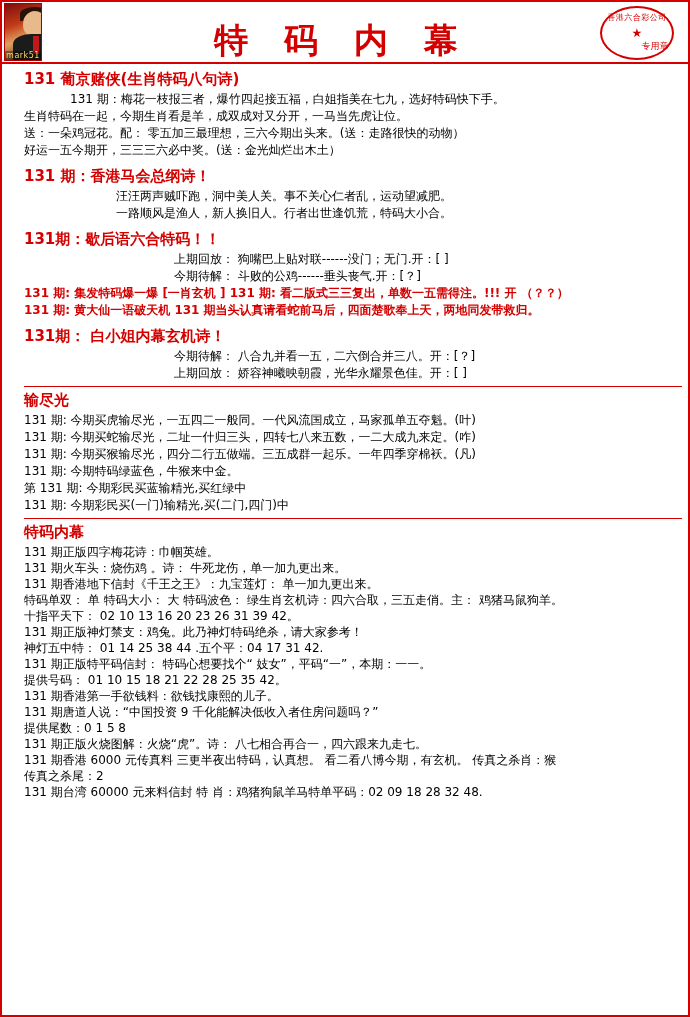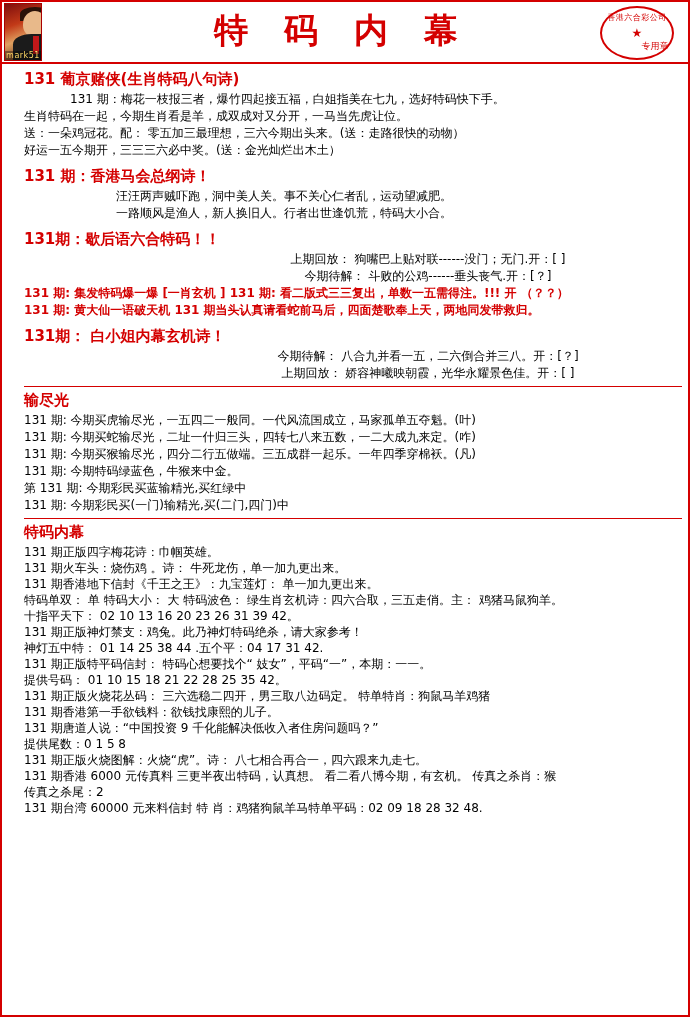--- a/index.html
+++ b/index.html
@@ -83,21 +83,21 @@
     width: 100%;
     text-align: center;
     font-size: 8px;
     color: #ffd966;
     background: rgba(0,0,0,0.35);
     letter-spacing: 0.5px;
   }
   .main-title {
     position: absolute;
     left: 150px;
-    top: 6px;
+    top: 16px;
     width: 380px;
     text-align: center;
     font-family: "DejaVu Serif", "Liberation Serif", serif;
     font-size: 34px;
     font-weight: bold;
     color: #d40000;
     letter-spacing: 12px;
   }
   .stamp {
     position: absolute;
@@ -157,21 +157,21 @@
     font-size: 15px;
   }
   .line {
     font-size: 12px;
     line-height: 17px;
     color: #000;
     white-space: nowrap;
   }
   .indent1 { padding-left: 46px; }
   .indent2 { padding-left: 92px; }
-  .indent3 { padding-left: 150px; text-align: center; }
+  .indent3 { padding-left: 150px; }
   .redtxt { color: #d40000; }
   .hr-red {
     border: none;
     border-top: 1px solid #d40000;
     margin: 4px 0;
   }
   .tight { line-height: 16px; }
   .blk {
     margin-bottom: 1px;
   }
@@ -255,21 +255,20 @@
       <div class="sec-head big">特码内幕</div>
       <div class="line tight">131 期正版四字梅花诗：巾帼英雄。</div>
       <div class="line tight">131 期火车头：烧伤鸡 。诗： 牛死龙伤，单一加九更出来。</div>
       <div class="line tight">131 期香港地下信封《千王之王》：九宝莲灯：  单一加九更出来。</div>
       <div class="line tight">特码单双： 单  特码大小：  大  特码波色：  绿生肖玄机诗：四六合取，三五走俏。主： 鸡猪马鼠狗羊。</div>
       <div class="line tight">十指平天下： 02 10 13 16 20 23 26 31 39 42。</div>
       <div class="line tight">131 期正版神灯禁支：鸡兔。此乃神灯特码绝杀，请大家参考！</div>
       <div class="line tight">神灯五中特： 01 14 25 38 44 .五个平：04 17 31 42.</div>
       <div class="line tight">131 期正版特平码信封：  特码心想要找个“ 妓女”，平码“一”，本期：一一。</div>
       <div class="line tight">提供号码： 01 10 15 18 21 22 28 25 35 42。</div>
-      <div class="line tight">131 期正版火烧花丛码：  三六选稳二四开，男三取八边码定。  特单特肖：狗鼠马羊鸡猪</div>
       <div class="line tight">131 期香港第一手欲钱料：欲钱找康熙的儿子。</div>
       <div class="line tight">131 期唐道人说：“中国投资 9 千化能解决低收入者住房问题吗？”</div>
       <div class="line tight">提供尾数：0 1 5 8</div>
       <div class="line tight">131 期正版火烧图解：火烧“虎”。诗： 八七相合再合一，四六跟来九走七。</div>
       <div class="line tight">131 期香港 6000 元传真料  三更半夜出特码，认真想。 看二看八博今期，有玄机。  传真之杀肖：猴</div>
       <div class="line tight">传真之杀尾：2</div>
       <div class="line tight">131 期台湾 60000 元来料信封  特 肖：鸡猪狗鼠羊马特单平码：02 09 18 28 32 48.</div>
     </div>
 
   </div>

